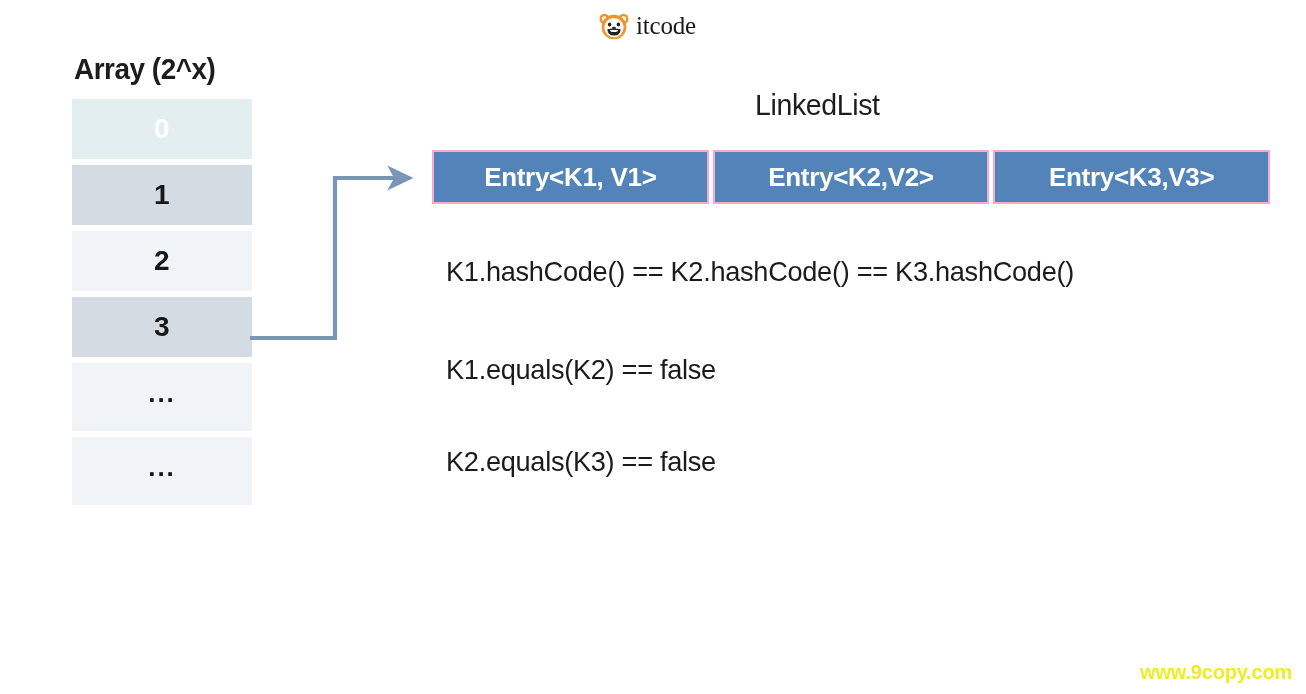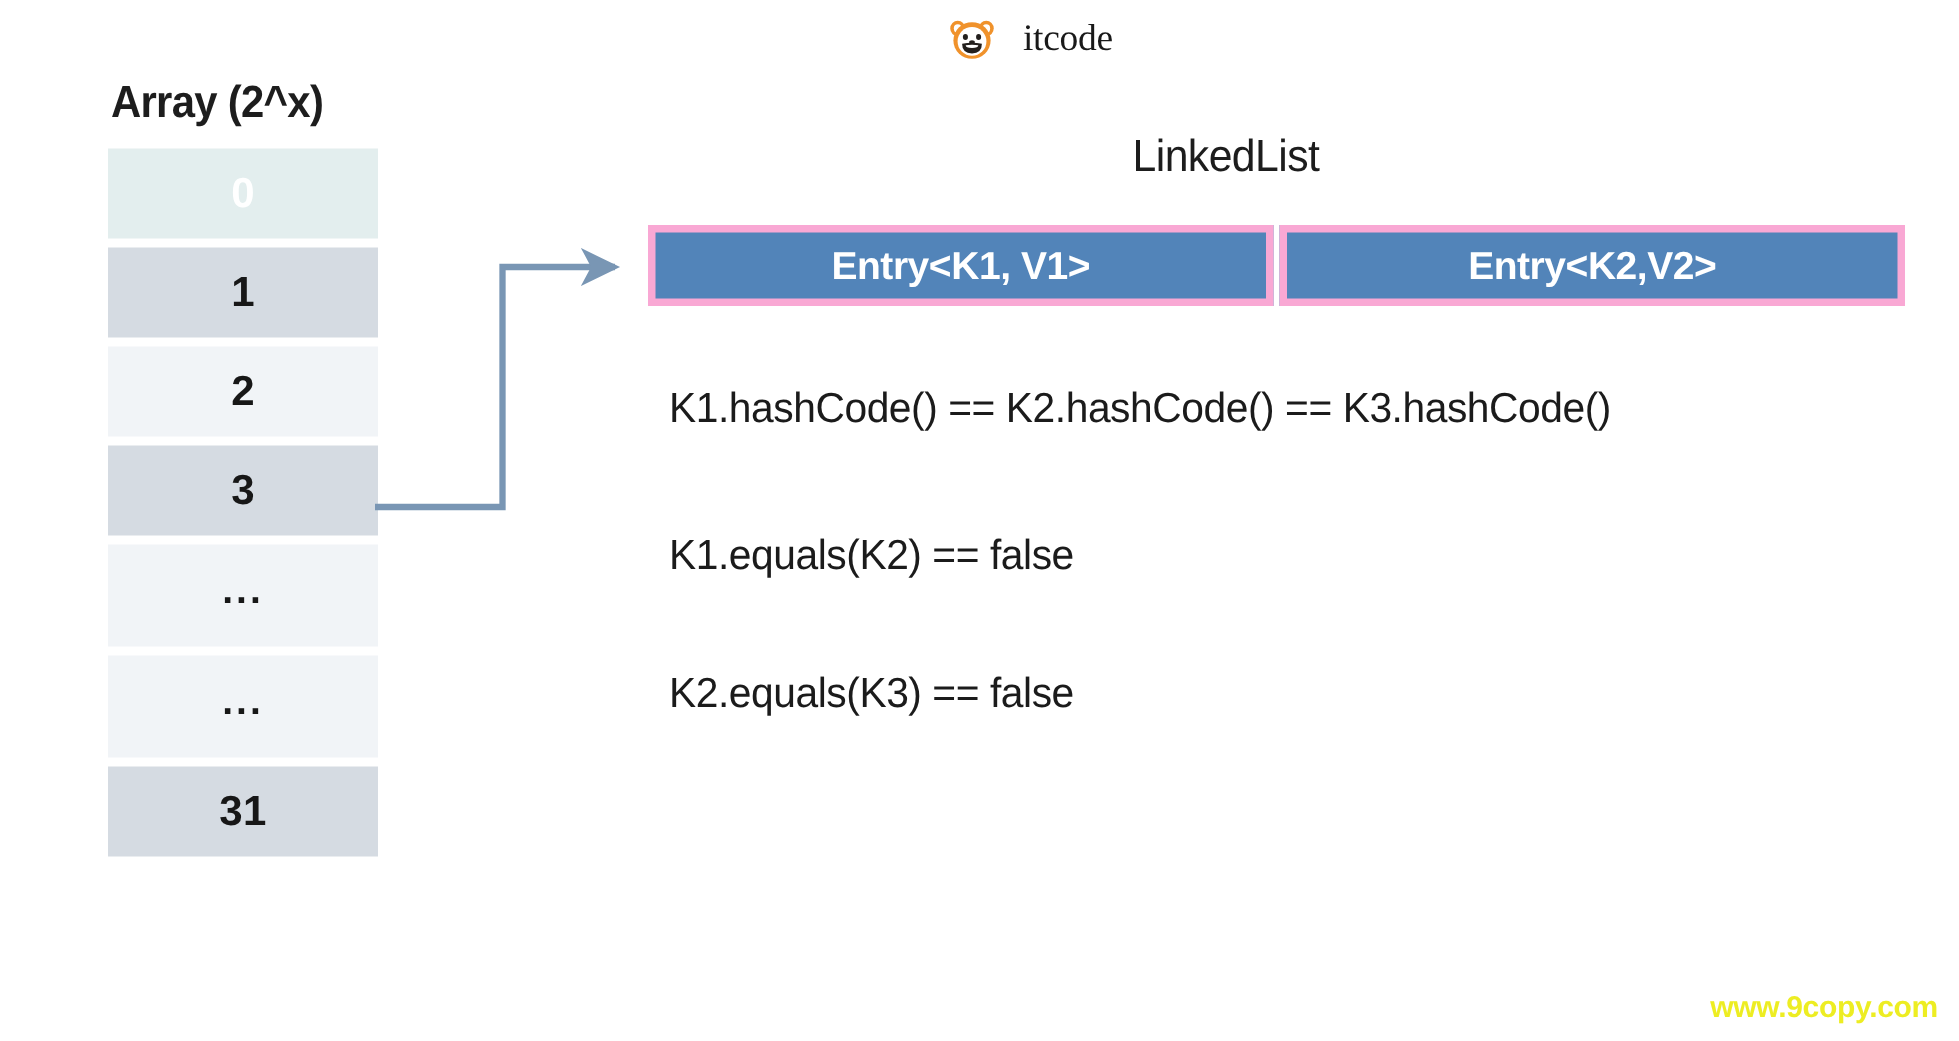--- a/index.html
+++ b/index.html
@@ -12,25 +12,25 @@
     height: 694px;
     position: relative;
     overflow: hidden;
     font-family: "Liberation Sans", sans-serif;
     background: #ffffff;
   }
 
   
   .brand {
     position: absolute;
-    left: 632px;
+    left: 598px;
     top: 6px;
     display: flex;
     align-items: center;
-    gap: 18px;
+    gap: 6px;
     height: 40px;
   }
   .brand-mark {
     width: 32px;
     height: 30px;
     display: block;
   }
   .brand-text {
     font-family: "Liberation Serif", serif;
     font-size: 25px;
@@ -106,21 +106,21 @@
     left: 432px;
     top: 150px;
     width: 838px;
     height: 54px;
     display: flex;
     gap: 4px;
   }
   .ll-entry {
     flex: 1 1 0;
     background: #5284b9;
-    border: 5px solid #f9a8d4;
+    border: 2px solid #f9a8d4;
     display: flex;
     align-items: center;
     justify-content: center;
     color: #ffffff;
     font-size: 26px;
     font-weight: 700;
     letter-spacing: -0.3px;
     box-sizing: border-box;
     white-space: nowrap;
     transform: scaleX(1);
@@ -174,35 +174,35 @@
 
 <div class="array-title">Array (2^x)</div>
 
 <div class="array-col" id="array-col">
     <div class="array-cell tone-zero">0</div>
     <div class="array-cell tone-dark">1</div>
     <div class="array-cell tone-light">2</div>
     <div class="array-cell tone-dark">3</div>
     <div class="array-cell tone-light ellipsis">...</div>
     <div class="array-cell tone-light ellipsis">...</div>
-    <div class="array-cell tone-dark">31</div>
   </div>
 
 <svg class="connector" viewBox="0 0 200 200">
   <defs>
     <marker id="arrowhead" markerWidth="7" markerHeight="7" refX="5.4" refY="3" orient="auto">
       <path d="M0,0 L6.2,3 L0,6 L1.6,3 Z" fill="#7996b4"></path>
     </marker>
   </defs>
   <path d="M10 188 L95 188 L95 28 L170 28" fill="none" stroke="#7996b4" stroke-width="4.2" stroke-linejoin="miter" stroke-linecap="butt" marker-end="url(#arrowhead)"></path>
 </svg>
 
 <div class="ll-title">LinkedList</div>
 <div class="ll-row" id="ll-row">
     <div class="ll-entry">Entry&lt;K1, V1&gt;</div>
     <div class="ll-entry">Entry&lt;K2,V2&gt;</div>
+    <div class="ll-entry">Entry&lt;K3,V3&gt;</div>
   </div>
 
 <div class="stmt stmt-1">K1.hashCode() == K2.hashCode() == K3.hashCode()</div>
 <div class="stmt stmt-2">K1.equals(K2) == false</div>
 <div class="stmt stmt-3">K2.equals(K3) == false</div>
 
 <div class="watermark">www.9copy.com</div>
 
 </body></html>

